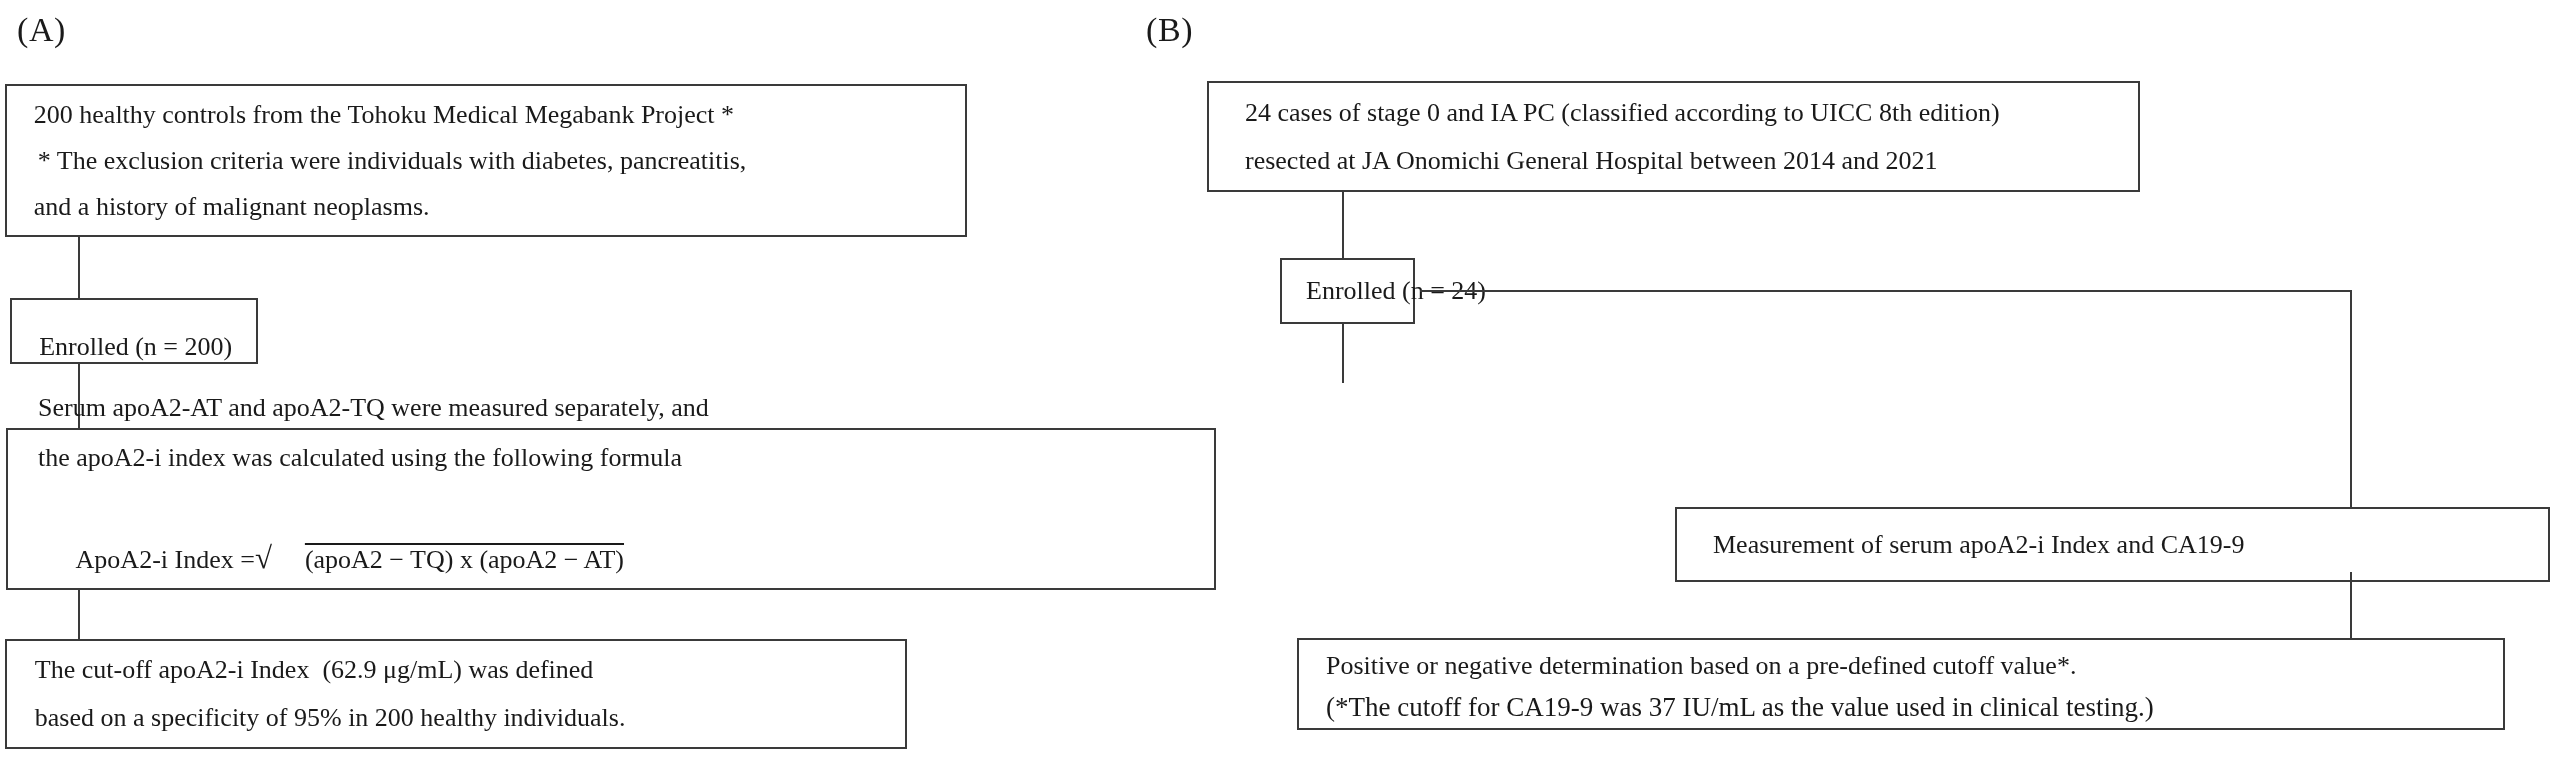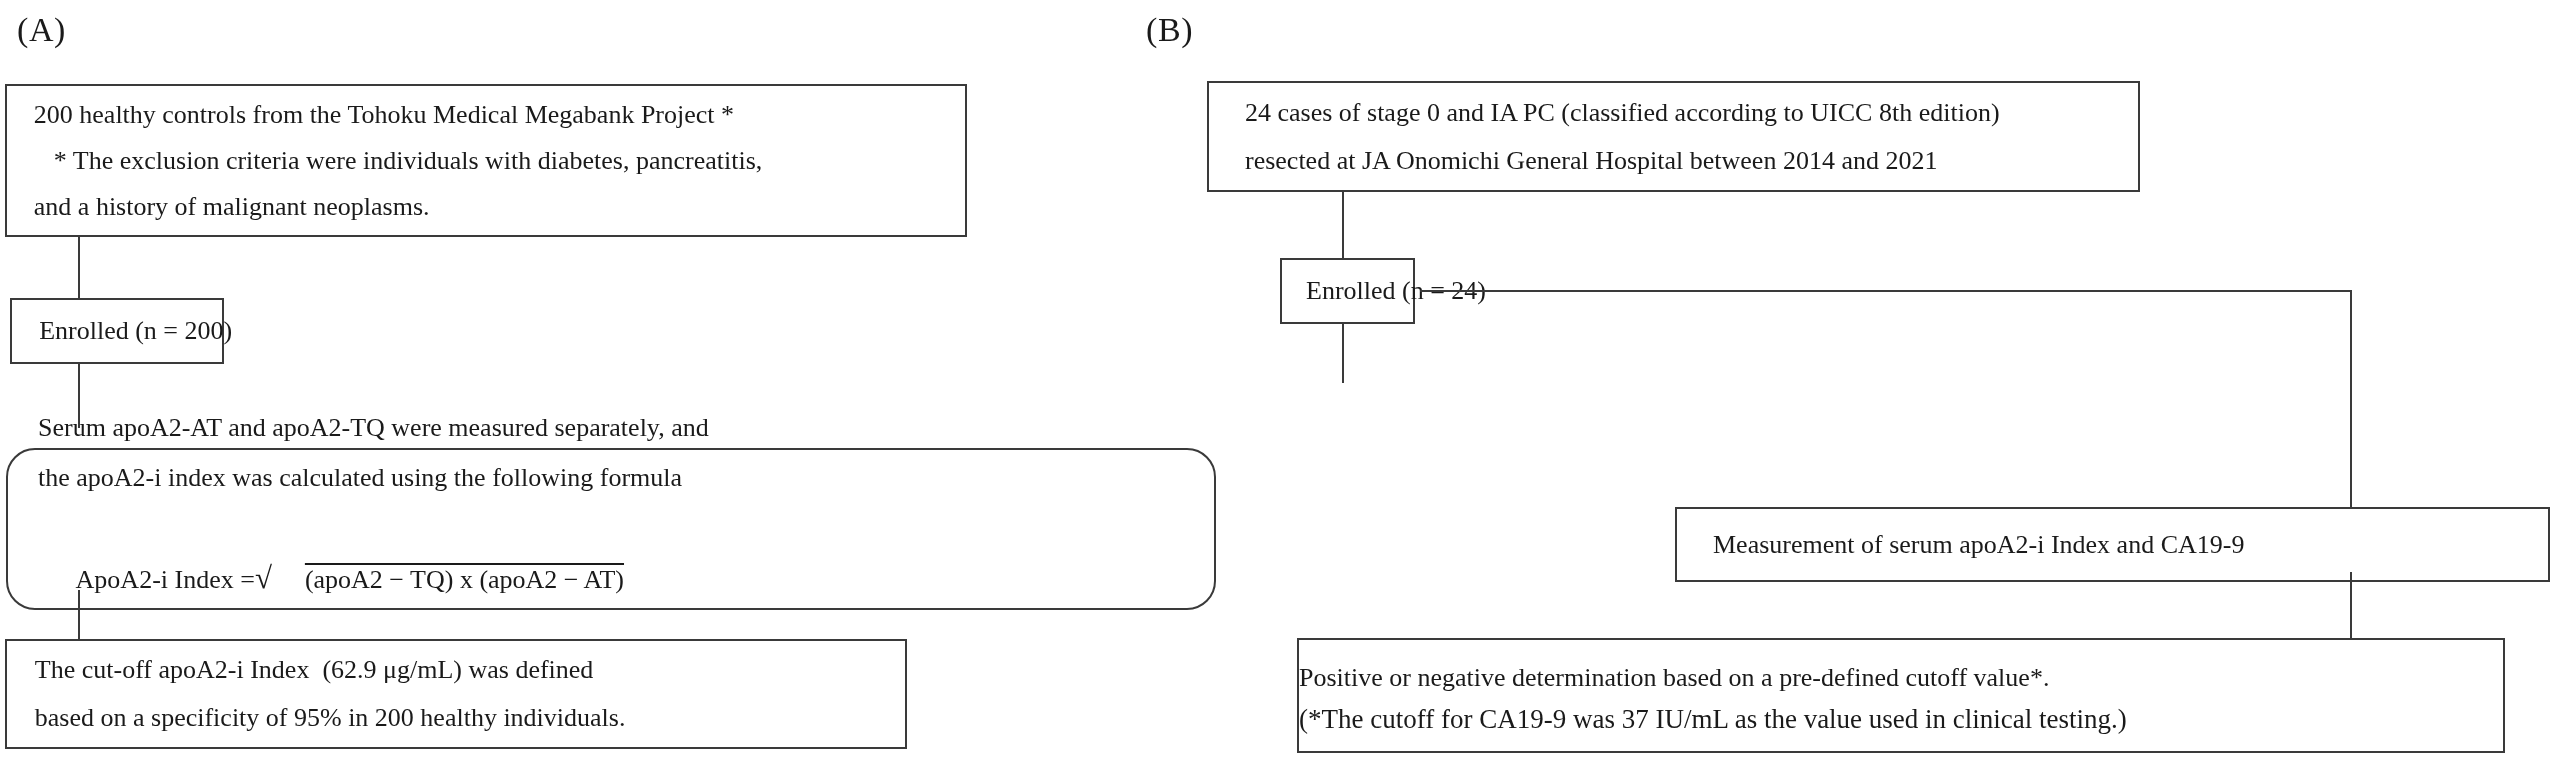--- a/index.html
+++ b/index.html
@@ -34,32 +34,32 @@
     width: 1.8px;
     background: #3a3a3a;
   }
   .connector-h {
     position: absolute;
     height: 1.8px;
     background: #3a3a3a;
   }
   
   #box-a1 { left: 4.8px;    top: 84px;  width: 962px; height: 153px; padding-left: 27px; line-height: 46px; }
-  #box-a2 { left: 10.2px;   top: 298px;  width: 214px;  height: 66px; padding-left: 27px; }
-  #box-a3 { left: 6px;   top: 448px;  width: 1210px; height: 162px; padding-left: 30px; line-height: 50px; border-radius: 29px; }
+  #box-a2 { left: 10.2px;   top: 298px;  width: 248px;  height: 66px; padding-left: 27px; justify-content: flex-end; }
+  #box-a3 { left: 6px;   top: 428px;  width: 1210px; height: 162px; padding-left: 30px; line-height: 50px; }
   #box-a4 { left: 4.8px;    top: 639px; width: 902px; height: 110px; padding-left: 28px; line-height: 48px; }
   
   #box-b1 { left: 1207px; top: 81px;  width: 933px; height: 111px; padding-left: 36px; line-height: 48px; }
   #box-b2 { left: 1280px; top: 258px;  width: 135px;  height: 66px; padding-left: 24px; }
   #box-b3 { left: 1280px; top: 383px;  width: 909px; height: 65px; padding-left: 27px; }
   #box-b4 { left: 1675px; top: 507px;  width: 875px; height: 75px; padding-left: 36px; }
-  #box-b5 { left: 1297px; top: 638px; width: 1208px; height: 115px; }
+  #box-b5 { left: 1297px; top: 638px; width: 1208px; height: 92px; padding-left: 27px; }
   #box-b5 .line-1 { line-height: 47px; }
   #box-b5 .line-2 { line-height: 37px; font-size: 27px; }
-  .indent-sm { margin-left: 20px; }
+  .indent-sm { margin-left: 4px; }
   .indent-lg { }
   .formula .sqrt { font-size: 31px; }
   .formula .radicand { text-decoration: overline; margin-left: 33px; }
 </style>
 </head>
 <body>
 
 <div id="canvas">
 
   <div class="panel-label" style="left:17px; top:10.8px;">(A)</div>

